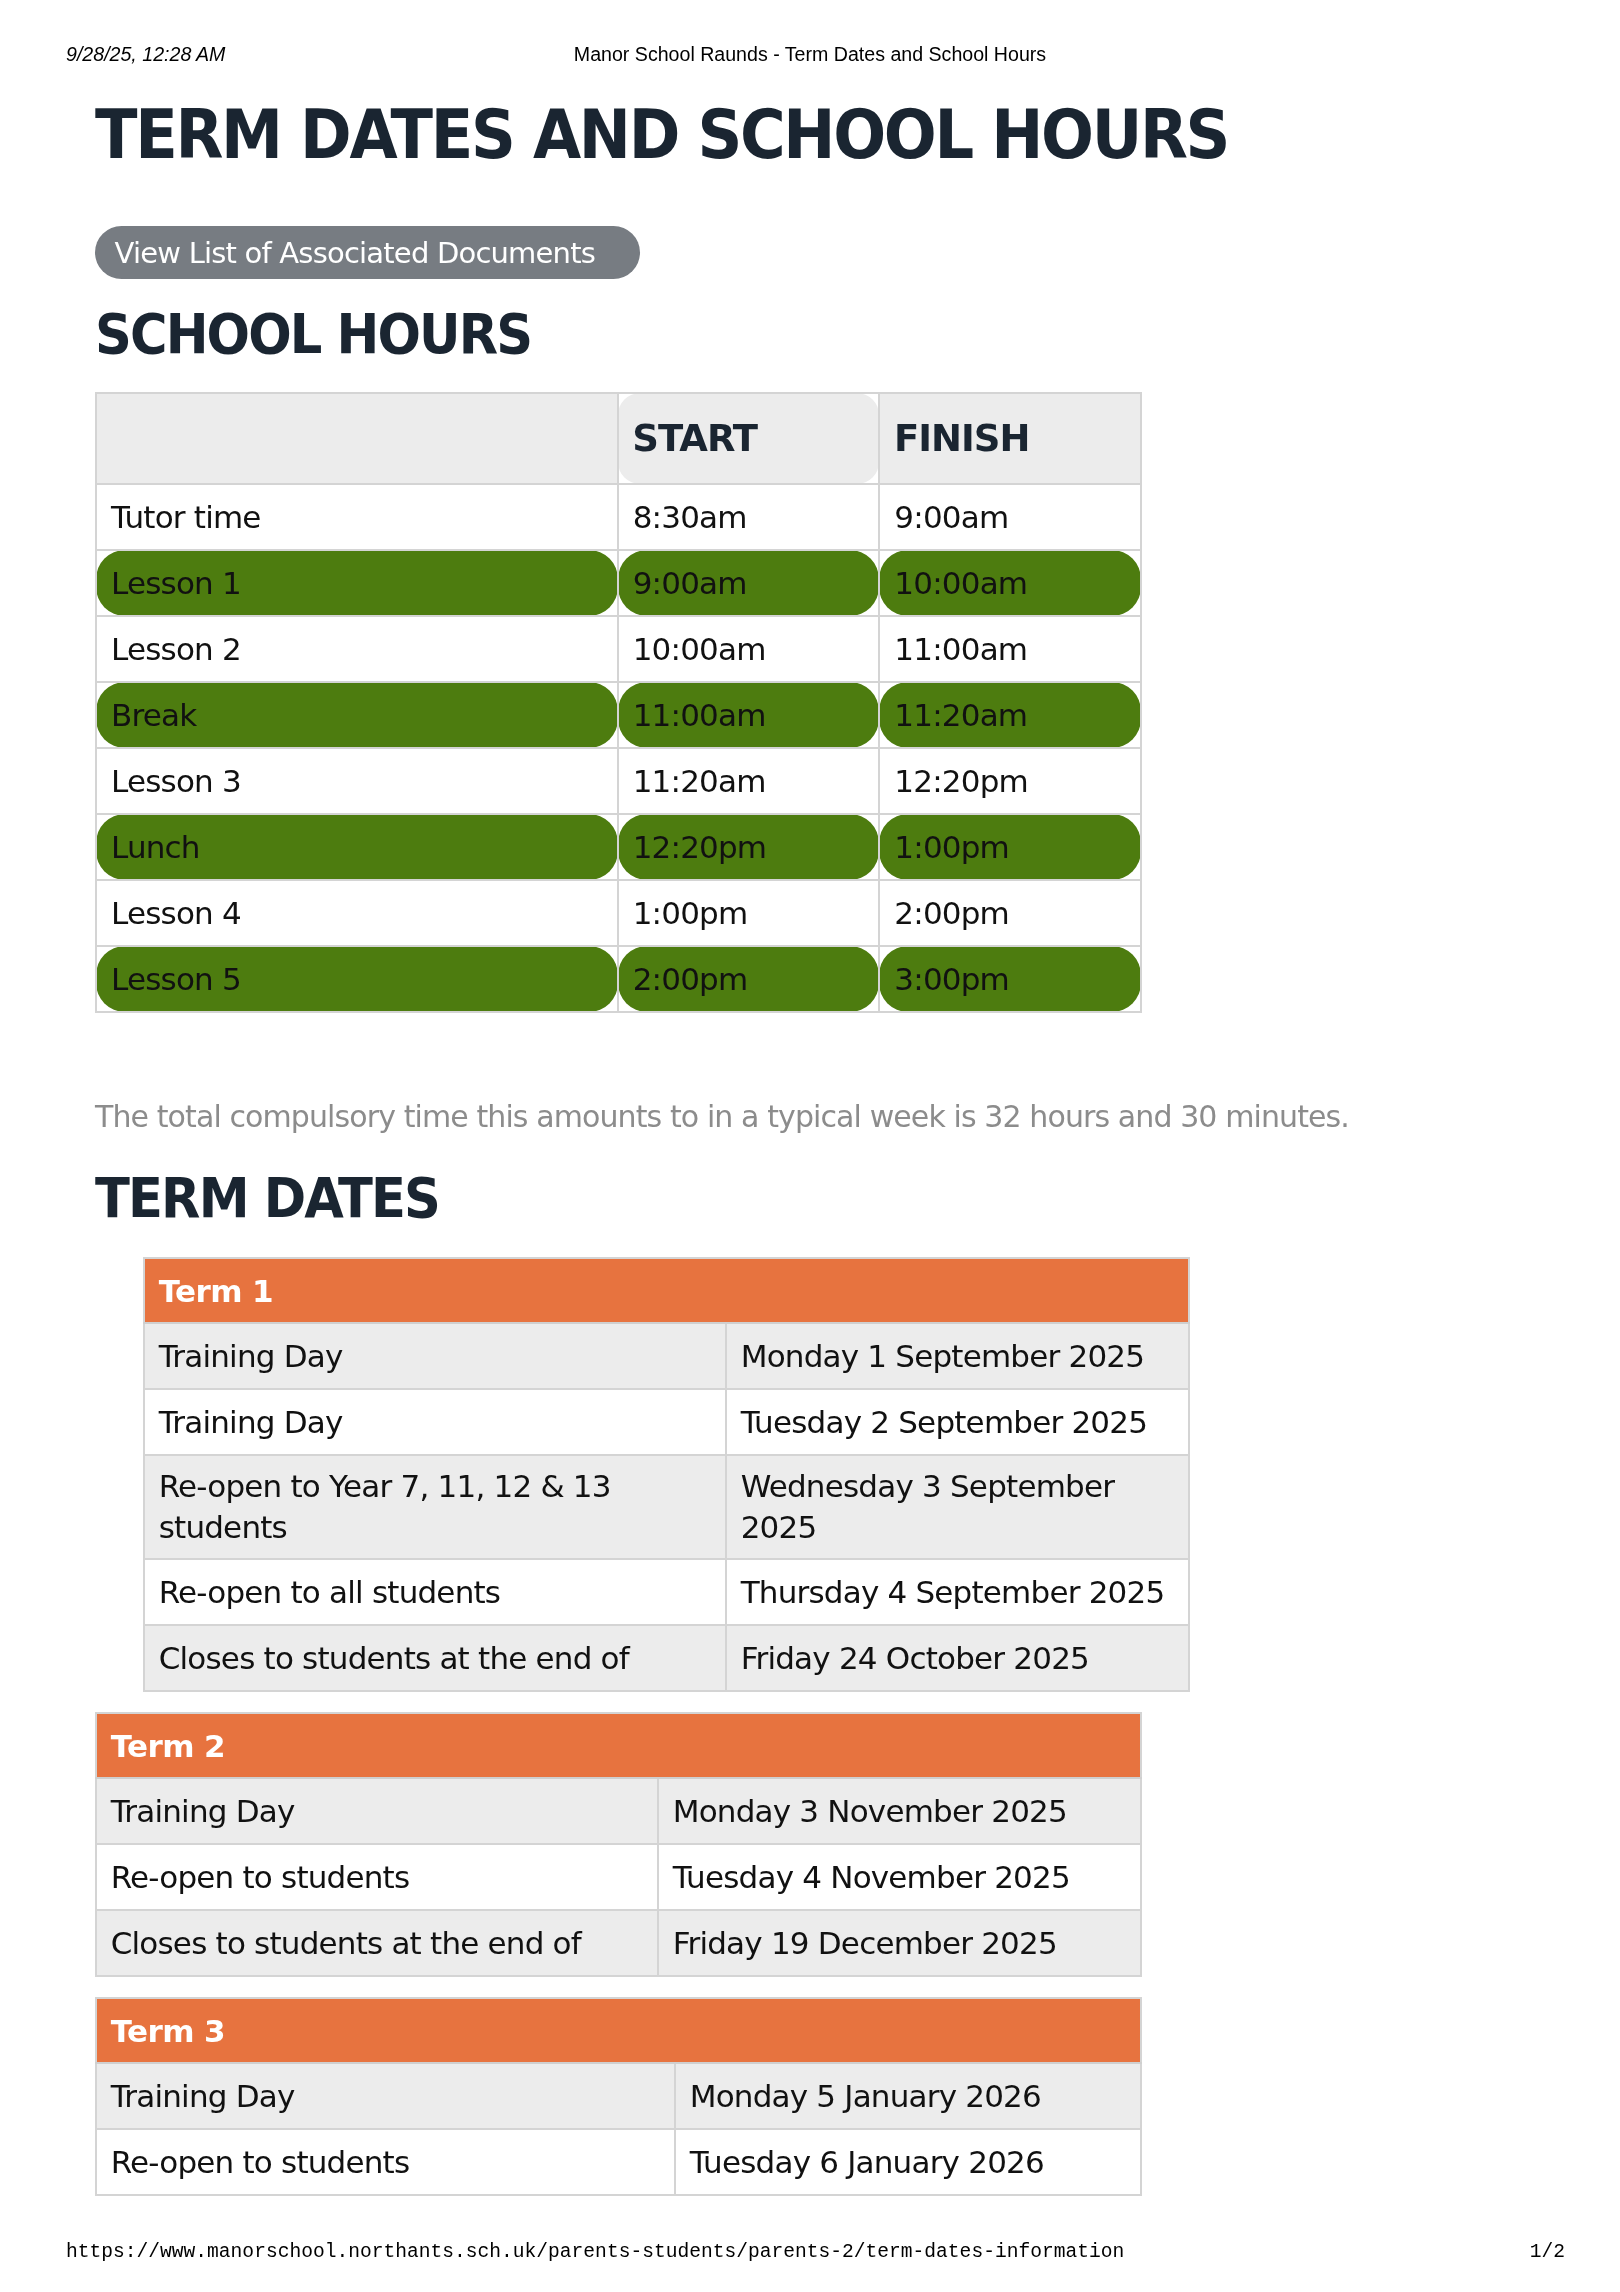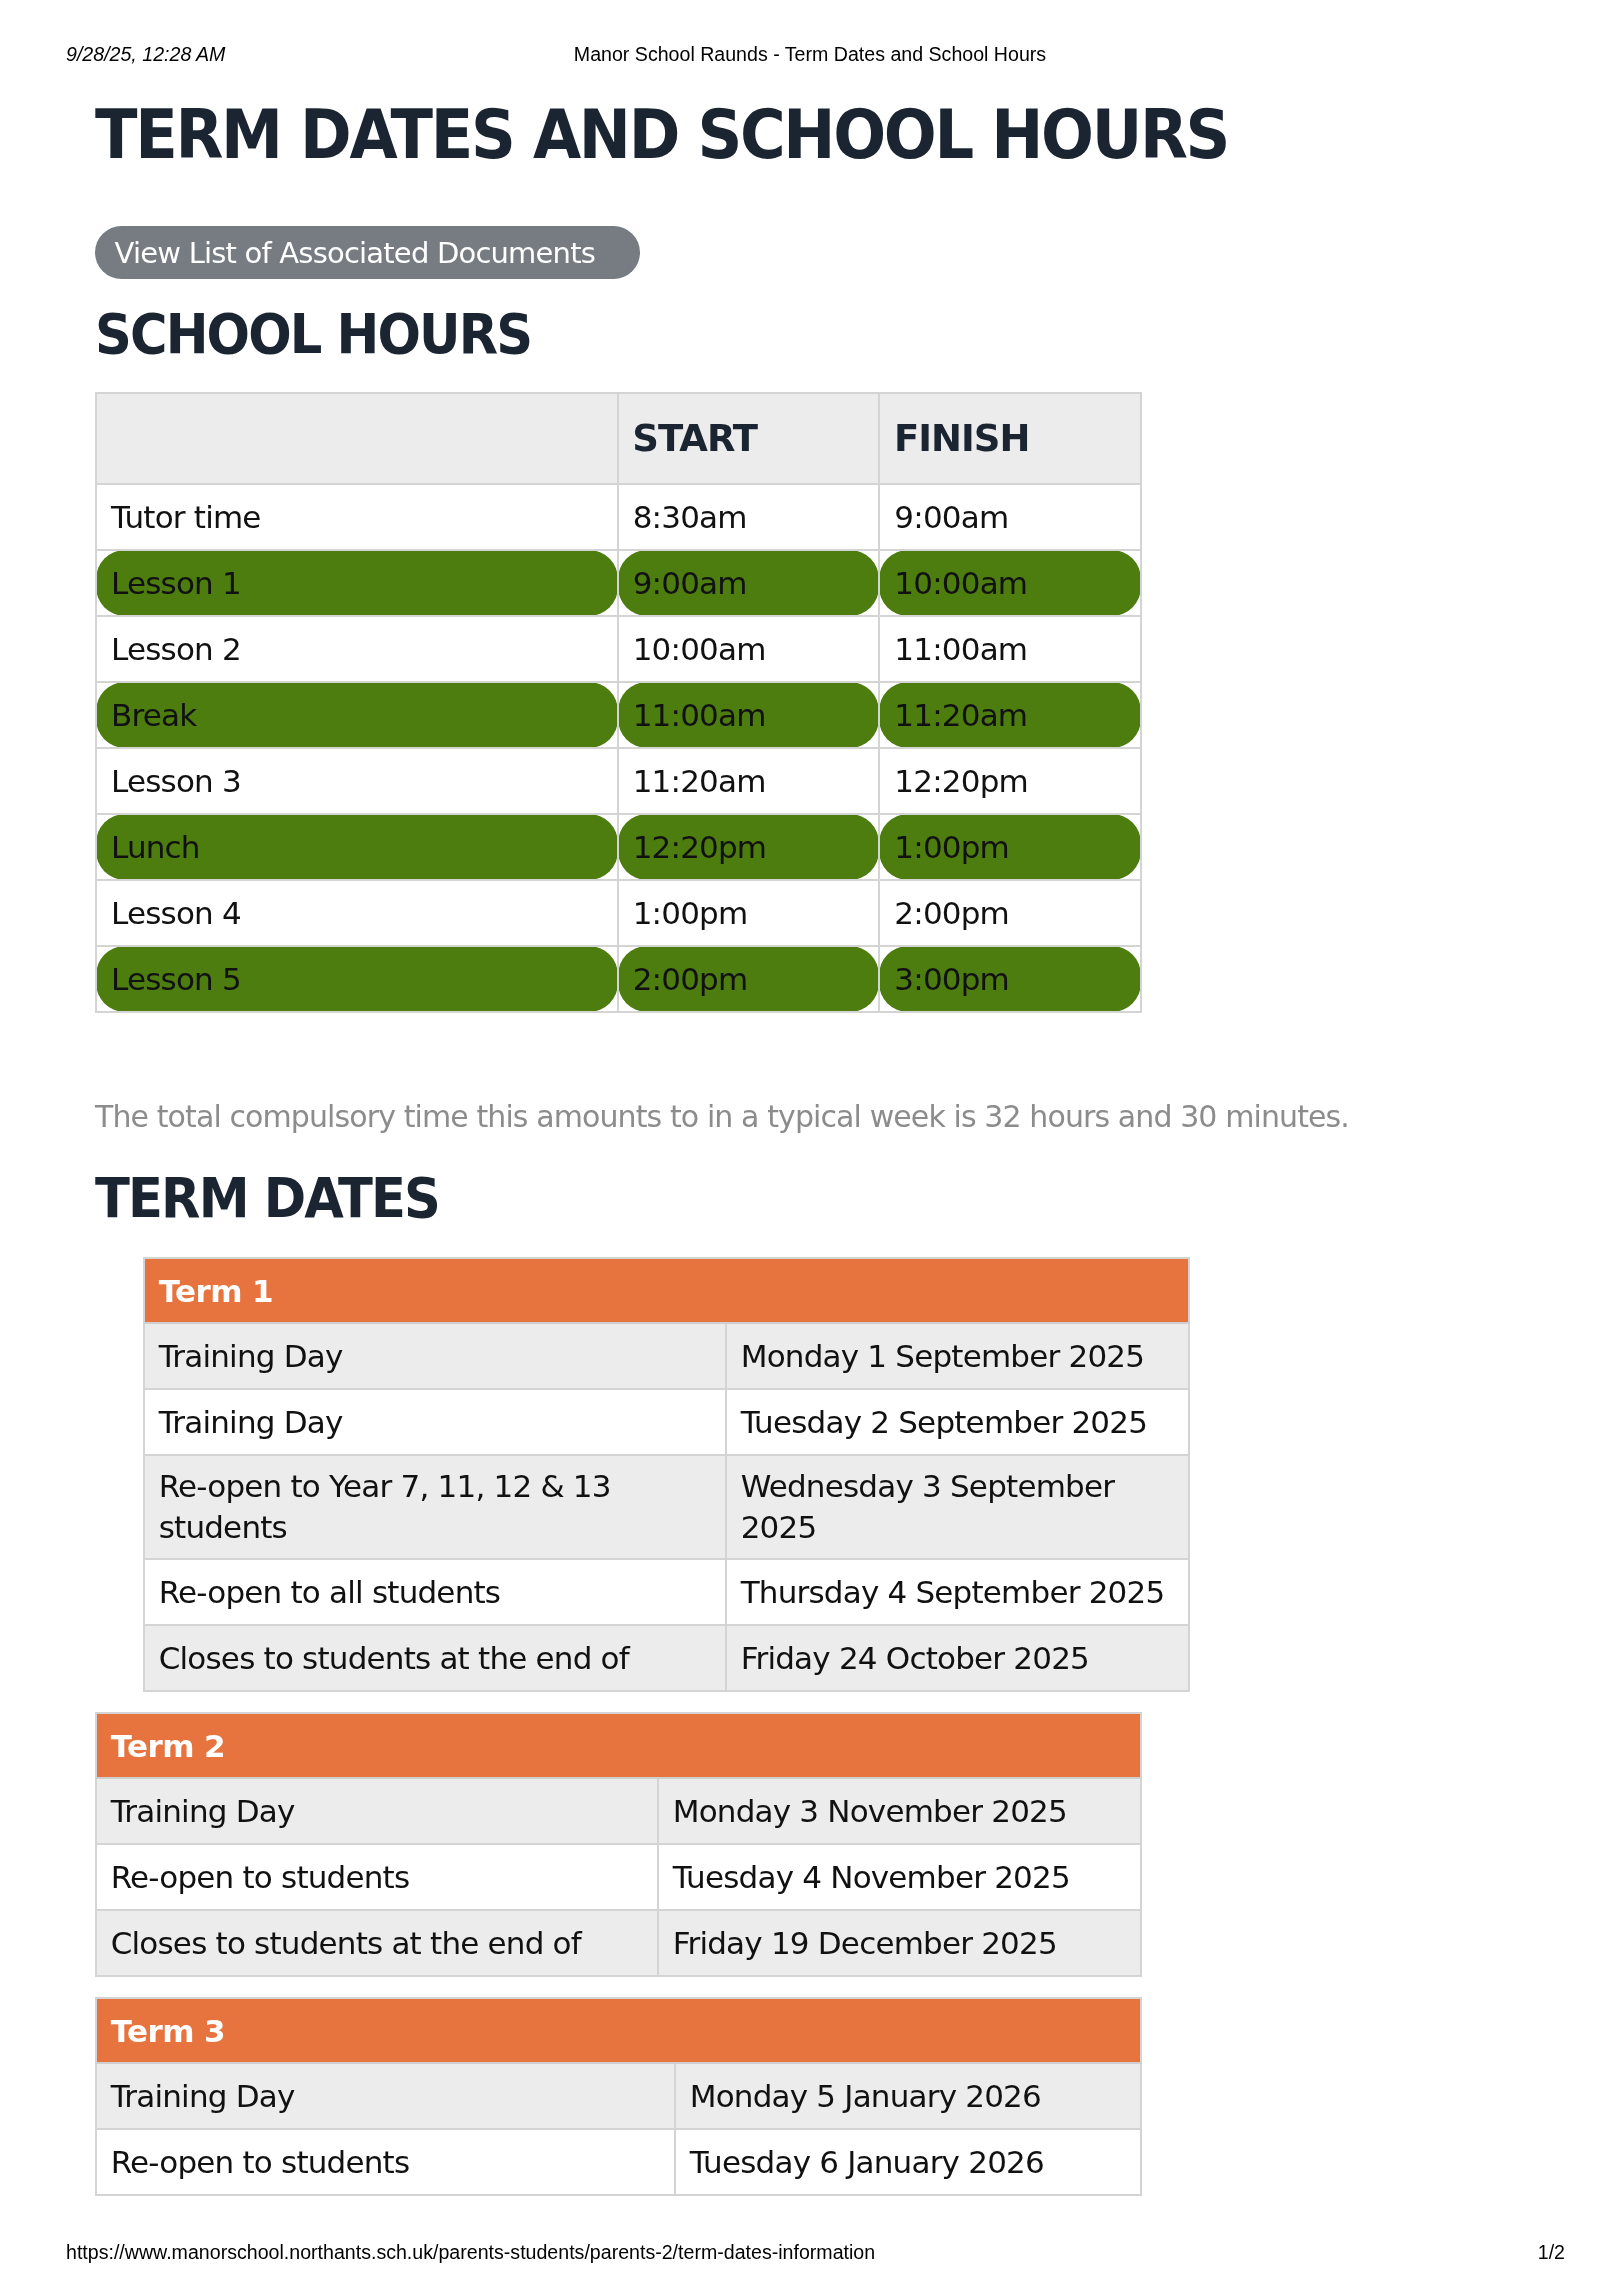--- a/index.html
+++ b/index.html
@@ -8,21 +8,21 @@
 
     .print-header {
       position: absolute; top: 43px; left: 0; width: 1620px; height: 23.5px;
       font-family: "Liberation Sans", sans-serif; font-size: 19.6px; color: #000;
     }
     .print-header .date { position: absolute; left: 66px; top: 0; font-style: italic; }
     .print-header .title { position: absolute; left: 0; width: 1620px; text-align: center; top: 0; }
 
     .print-footer {
       position: absolute; top: 2241px; left: 0; width: 1620px; height: 23.5px;
-      font-family: Liberation Sans, sans-serif; font-size: 19.6px; color: #000;
+      font-family: Liberation Mono, monospace; font-size: 19.6px; color: #000;
     }
     .print-footer .url { position: absolute; left: 66px; top: 0; }
     .print-footer .page { position: absolute; right: 55px; top: 0; }
 
     .content { position: absolute; left: 95px; top: 0; width: 1431px; }
 
     h1.page-title {
       position: absolute; top: 96px; left: 0;
       font-family: "DejaVu Sans", sans-serif; font-weight: bold;
       font-size: 67px; letter-spacing: -2.5px; color: #1a2531; white-space: nowrap;
@@ -51,21 +51,21 @@
     .hours-table th {
       height: 91px; background: #ececec; font-size: 37px; font-weight: bold;
       color: #1a2531; padding: 0 13.7px; letter-spacing: -1px;
     }
     .hours-table td {
       height: 66px; font-size: 31px; padding: 0 14px; color: #111; letter-spacing: -0.8px;
     }
     .hours-table tr.odd td { background: #ffffff; }
     .hours-table tr.even td { background: #4d7c0f; border-radius: 29px; }
     .hours-table .c1 { width: 523px; }
-    .hours-table .c2 { width: 262px; }
+    .hours-table .c2 { width: 262px; border-radius: 22px; }
     .hours-table .c3 { width: 262px; }
 
     .note {
       position: absolute; top: 1099px; left: 0;
       font-family: "DejaVu Sans", sans-serif; font-size: 30px;
       color: #8c8c8c; letter-spacing: -0.9px; white-space: nowrap;
     }
 
     .term-table { width: 1047px; }
     .term-table th.term-head {

